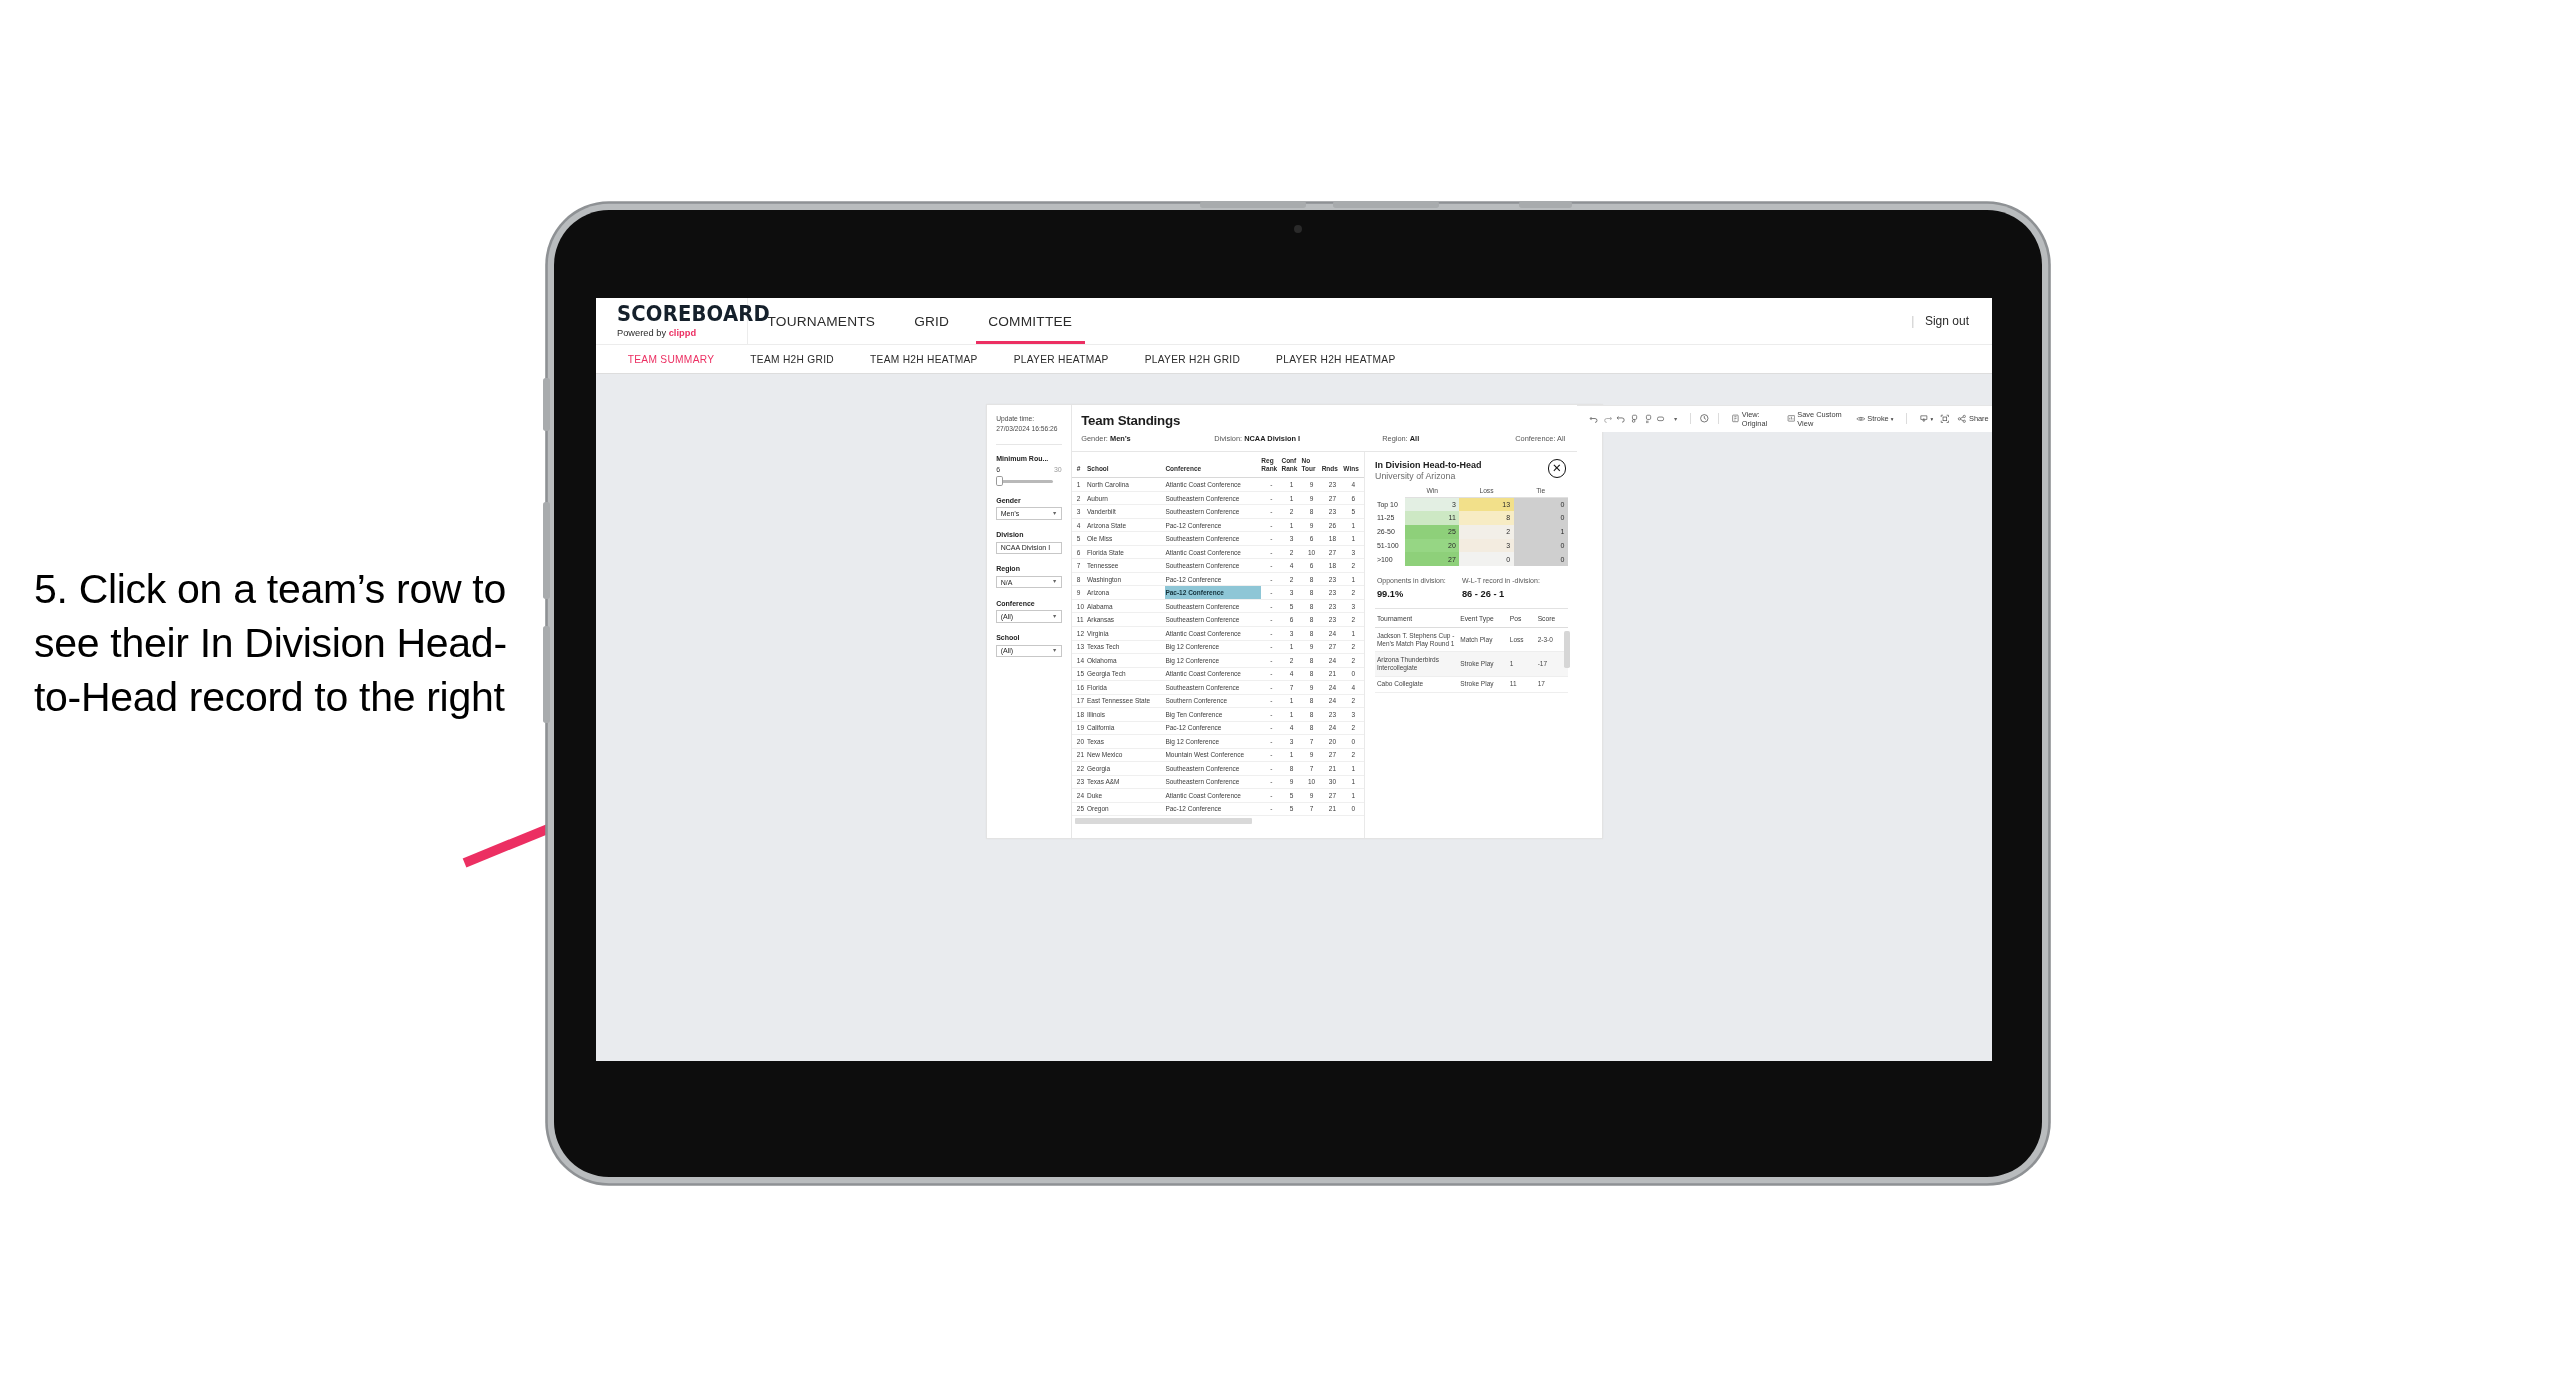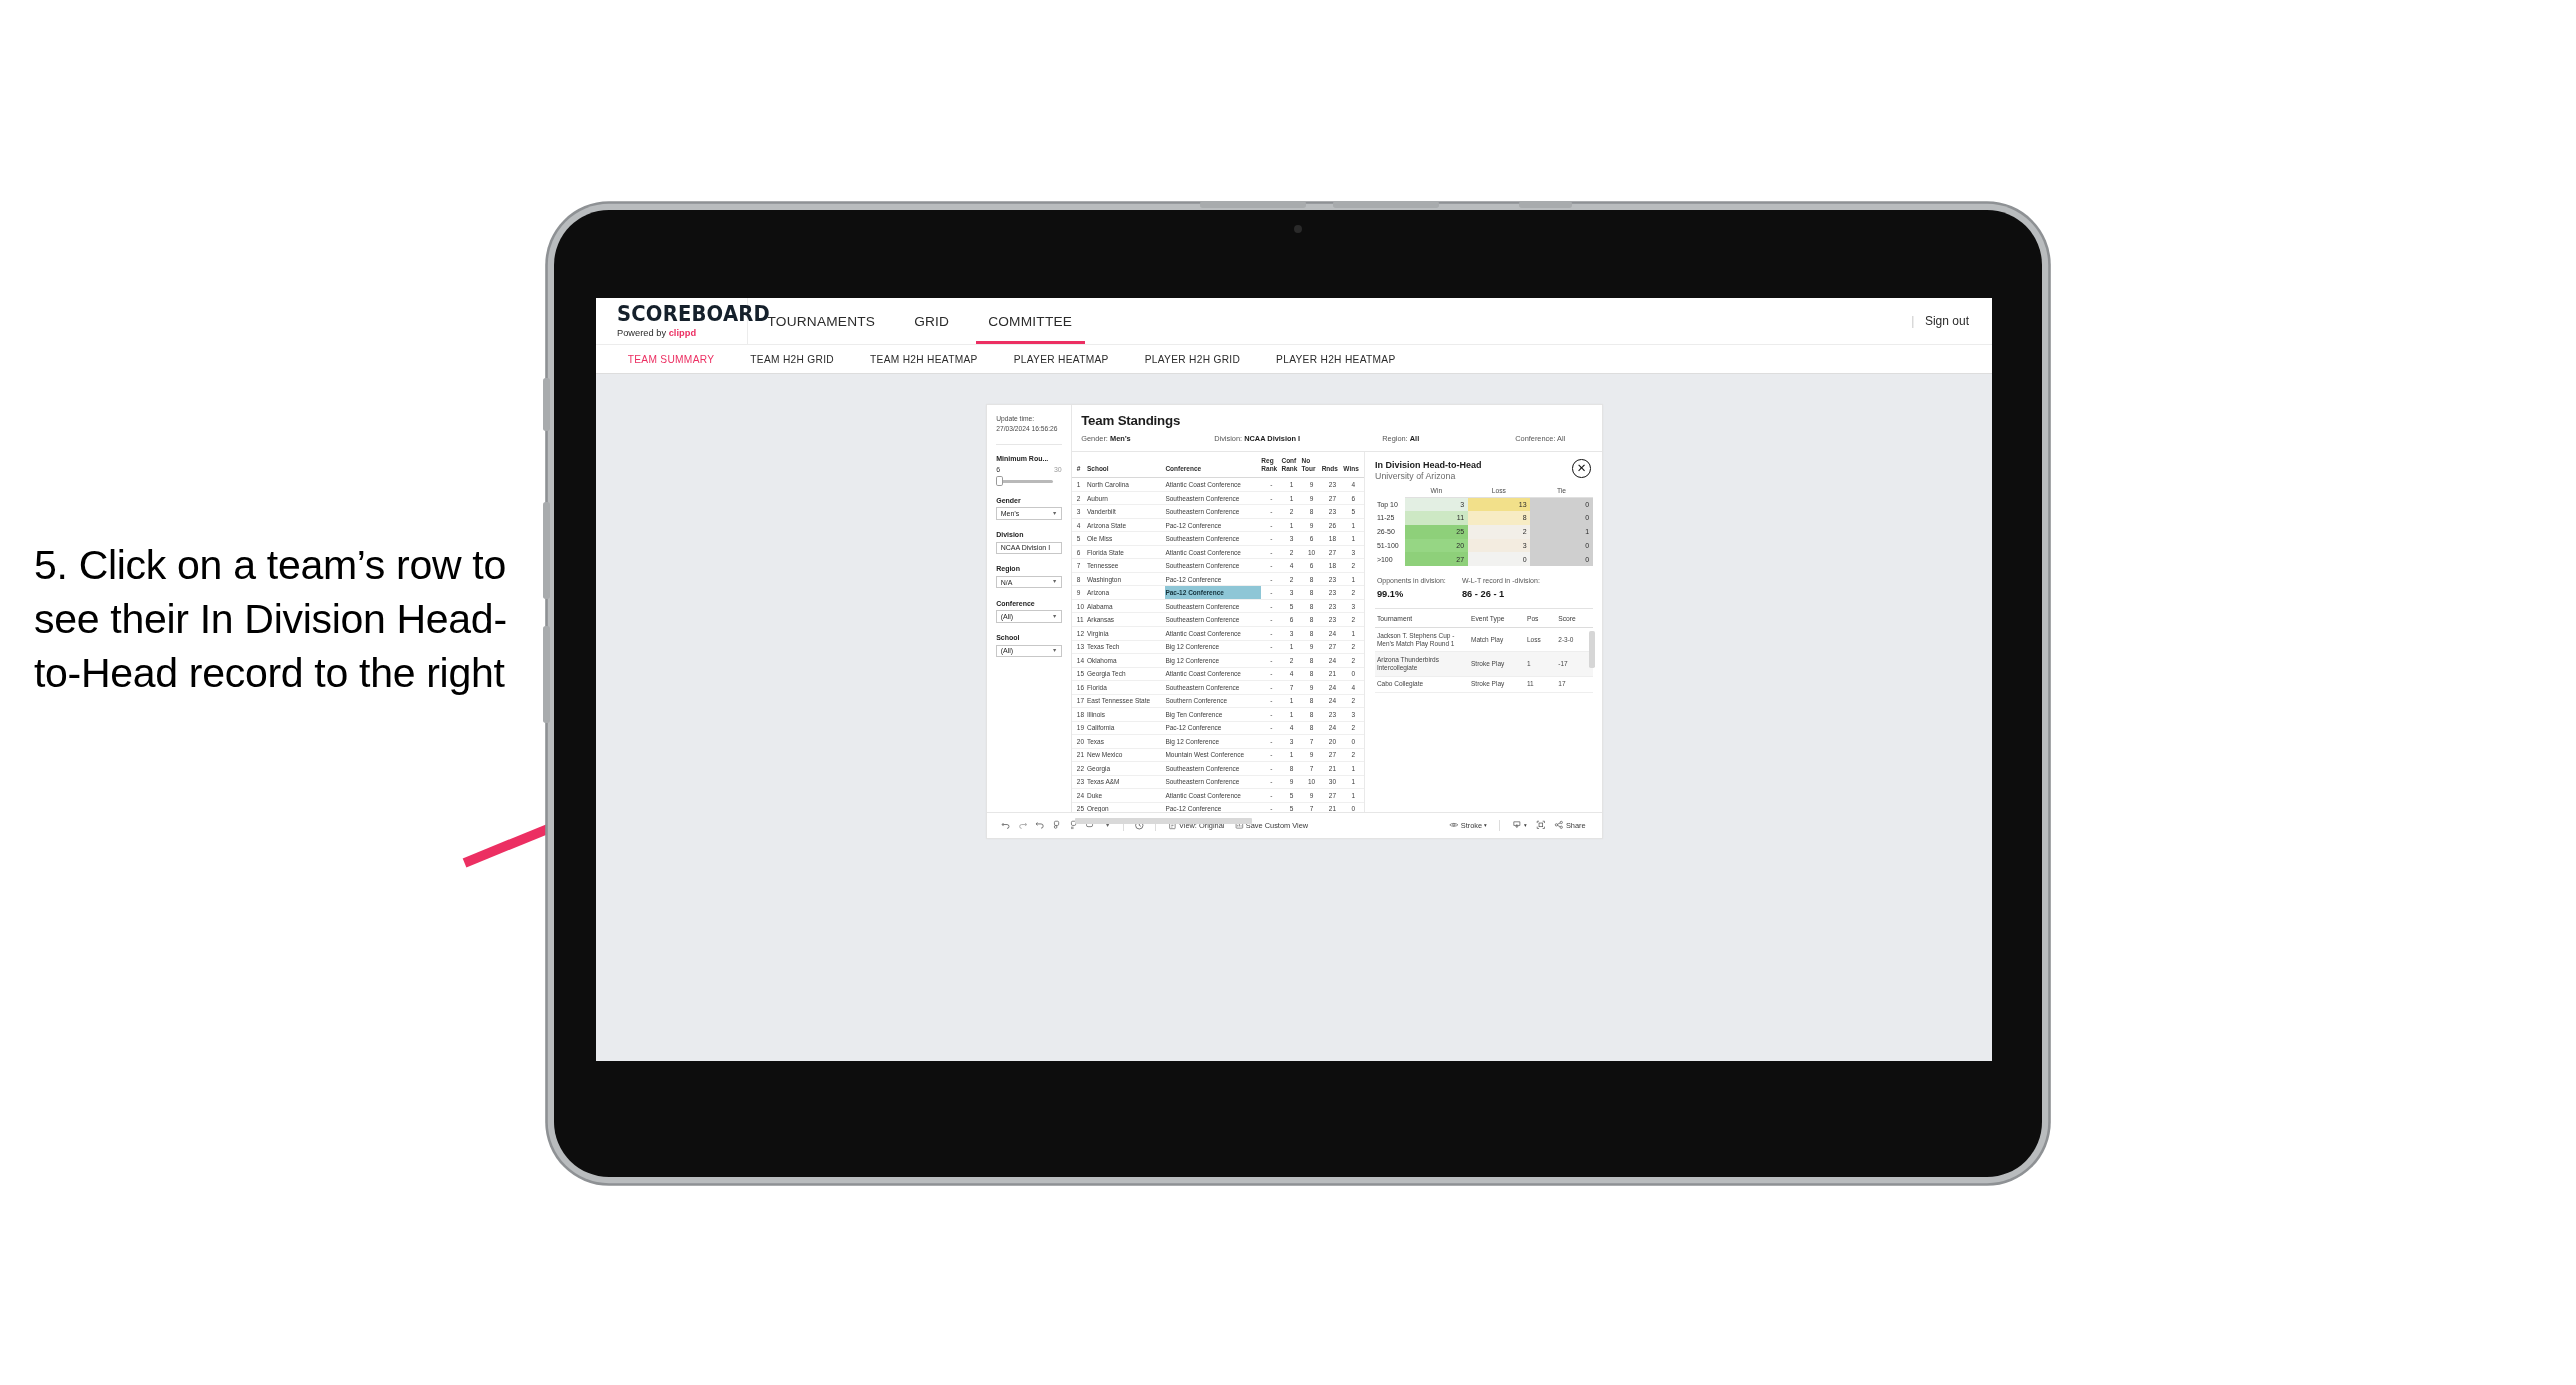--- a/index.html
+++ b/index.html
@@ -7,21 +7,21 @@
     width: 2576px; height: 1386px;
     background: #ffffff;
     font-family: "Liberation Sans", sans-serif;
     overflow: hidden;
   }
   #stage { position: relative; width: 2576px; height: 1386px; background:#fff; }
 
   
   .instruction {
     position: absolute;
-    left: 34px; top: 538px;
+    left: 34px; top: 562px;
     width: 504px;
     font-size: 41px;
     line-height: 1.32;
     color: #000;
     letter-spacing: -0.3px;
   }
 
   
   .arrow { position: absolute; left: 460px; top: 655px; width: 531px; height: 230px; }
 
@@ -107,21 +107,21 @@
   .subnav a.active { color:#ec2f62; }
 
   
   .viz-wrap { padding: 30px 0 0 0; }
   .viz {
     position:relative;
     margin: 0 auto;
     width: 617px; height: 435px;
     background:#fff;
     border: 0.9px solid #e3e3e3;
-    display:flex; flex-direction:column;
+    display:flex; 
     box-shadow: 0 0 1.8px rgba(0,0,0,.04);
   }
   .viz-body { display:flex; flex:1; min-height:0; }
 
   
   .filters {
     width: 85px; border-right:0.9px solid #e6e6e6;
     padding: 8.8px 8.8px 0 9.7px; font-size: 7px; color:#333;
     flex: 0 0 85px;
   }

